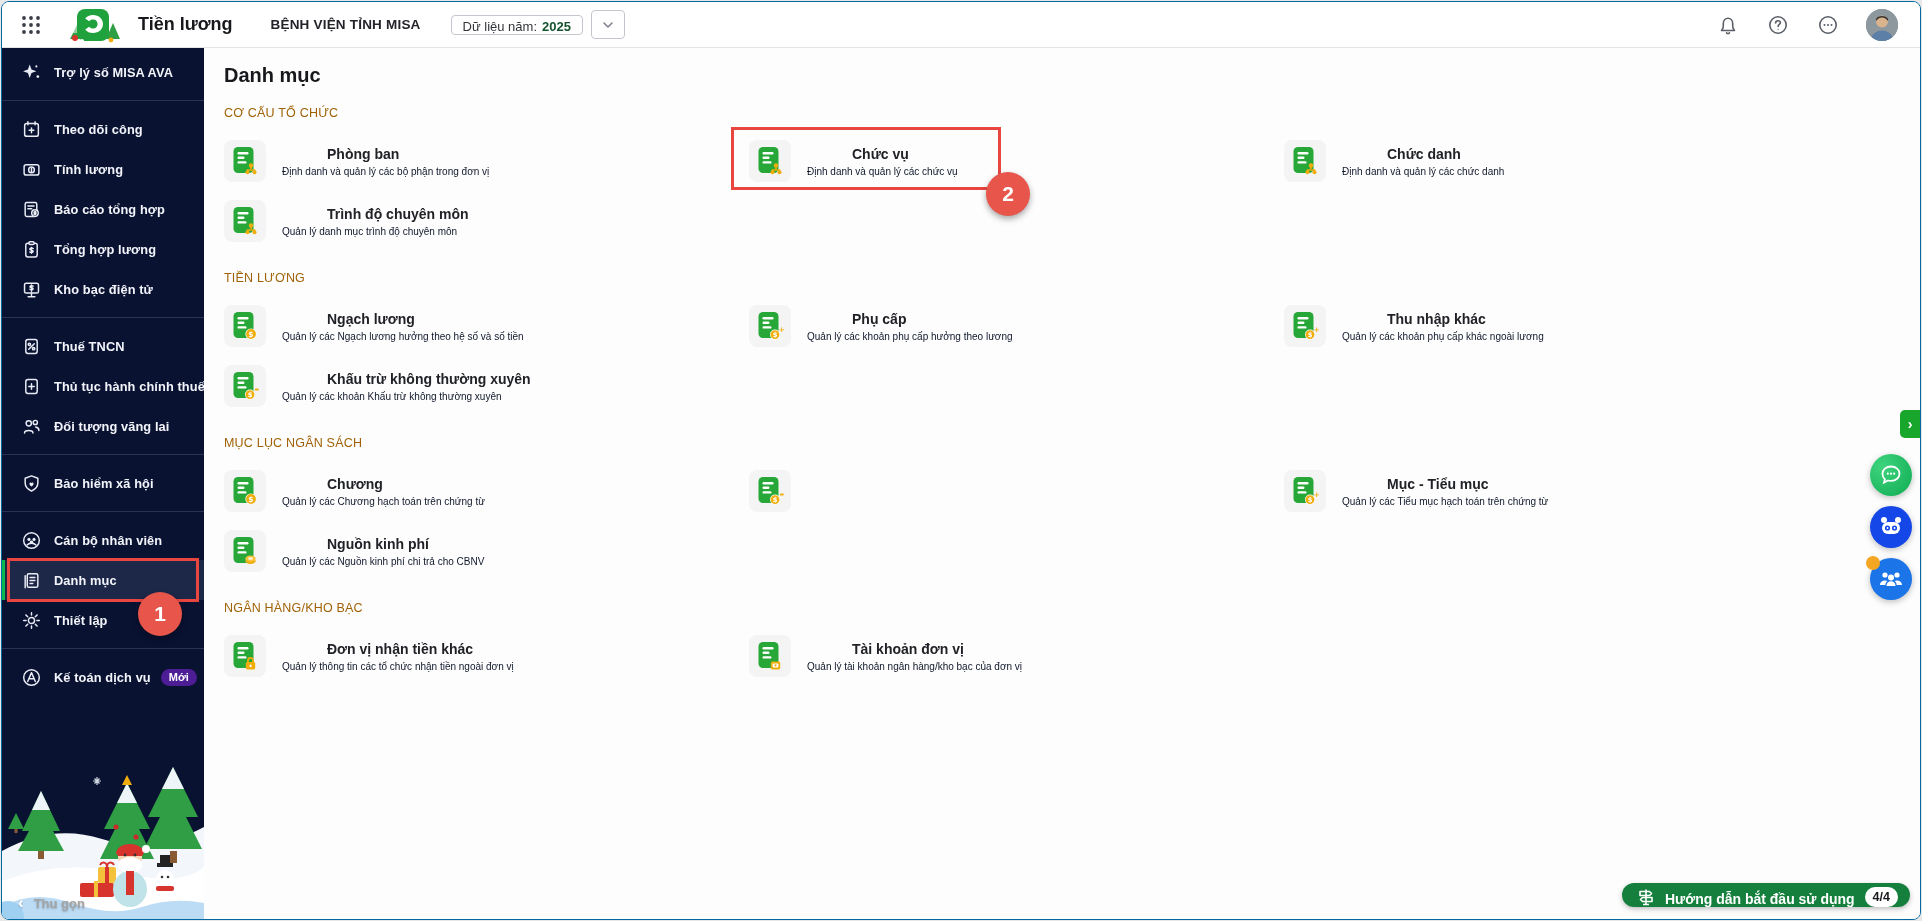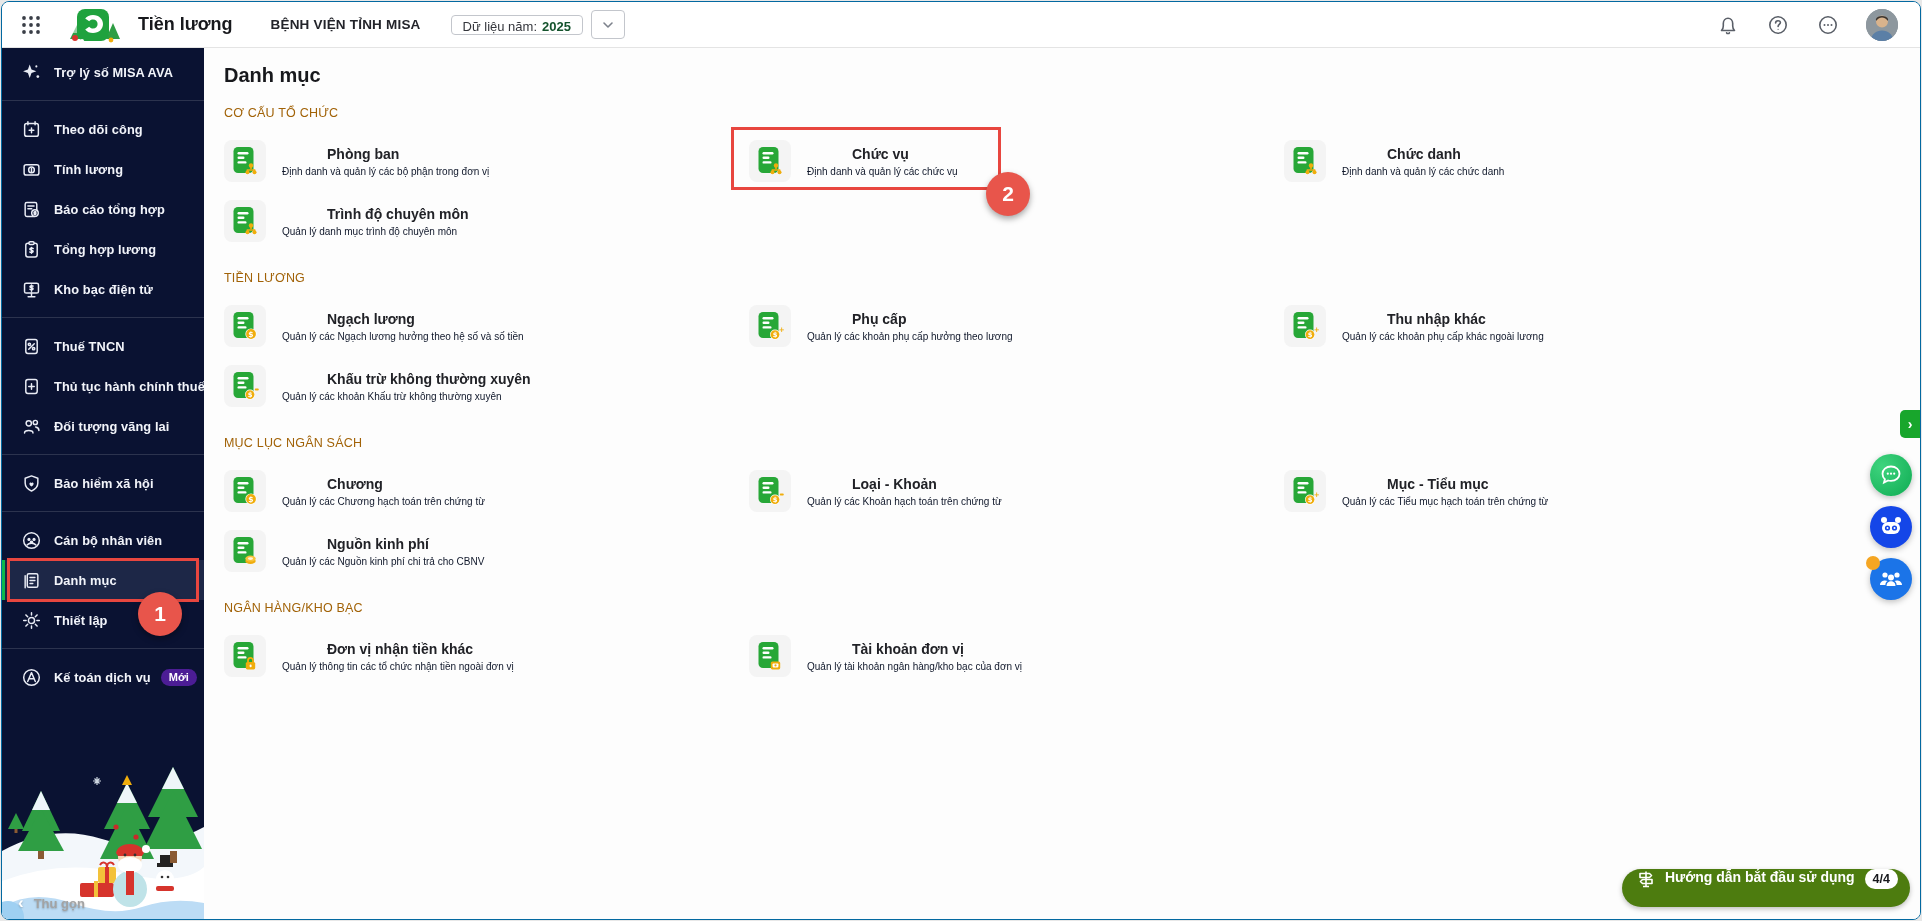--- a/index.html
+++ b/index.html
@@ -67,22 +67,22 @@
   .expand-tab { position:absolute; right:0; top:0; width:20px; height:28px; background:#18a62c; border-radius:5px 0 0 5px;
                 color:#fff; font-size:14px; font-weight:bold; display:flex; align-items:center; justify-content:center; cursor:pointer; }
   .float-circle { position:absolute; right:8px; width:42px; height:42px; border-radius:50%; display:flex;
                   align-items:center; justify-content:center; cursor:pointer; box-shadow:0 2px 6px rgba(0,0,0,.25); }
   .fc-chat { top:44px; background:radial-gradient(circle at 30% 30%, #3ed47e, #0fab52); }
   .fc-bot  { top:96px; background:#1446e8; }
   .fc-team { top:148px; background:#1b74e8; }
   .fc-dot { position:absolute; right:40px; top:146px; width:14px; height:14px; border-radius:50%; background:#f5a623; z-index:26; }
 
   
-  .guide-btn { position:absolute; right:10px; bottom:12px; height:38px; background:#4d7c0f; border-radius:20px;
-               display:flex; align-items:flex-start; padding:0 12px 0 14px; cursor:pointer; z-index:25;
+  .guide-btn { position:absolute; right:10px; bottom:12px; height:24px; background:#15803d; border-radius:20px;
+               display:flex; align-items:flex-end; padding:0 12px 0 14px; cursor:pointer; z-index:25;
                box-shadow:0 2px 5px rgba(0,0,0,.25); }
   .guide-btn .gb-label { color:#fff; font-size:14px; font-weight:bold; margin:0 10px 0 9px; }
   .guide-btn .gb-progress { background:#fff; color:#17181c; font-size:12.5px; font-weight:bold;
                border-radius:11px; padding:3px 8px; }
 </style>
 </head>
 <body>
 
 <div class="window">
 
@@ -564,24 +564,20 @@
                 <rect x="1.5" y="1" width="20" height="26" rx="4.5" fill="#27a737"></rect>
     <rect x="5.5" y="6" width="11" height="2.4" rx="1.2" fill="#fff"></rect>
     <rect x="5.5" y="10.6" width="7" height="2.4" rx="1.2" fill="#fff"></rect>
     <rect x="5.5" y="15.2" width="9" height="2.4" rx="1.2" fill="#fff"></rect>
                 <circle cx="18" cy="23.6" r="5" fill="#fff"></circle>
                 <circle cx="18" cy="23.6" r="4.4" fill="#f0ad0c"></circle>
        <text x="18" y="26.3" font-size="6.8" font-weight="bold" fill="#fff" text-anchor="middle" font-family="DejaVu Sans">$</text>
        <rect x="22.8" y="17.6" width="4" height="1.8" rx=".9" fill="#f0ad0c"></rect>
               </svg>
             </span>
-      <span class="card-text">
-        <div class="card-title">Loại - Khoản</div>
-        <div class="card-desc">Quản lý các Khoản hạch toán trên chứng từ</div>
-      </span>
           </div>
           <div class="card">
             <span class="card-icon">
               <svg width="27" height="30" viewBox="0 0 27 30">
                 <rect x="1.5" y="1" width="20" height="26" rx="4.5" fill="#27a737"></rect>
     <rect x="5.5" y="6" width="11" height="2.4" rx="1.2" fill="#fff"></rect>
     <rect x="5.5" y="10.6" width="7" height="2.4" rx="1.2" fill="#fff"></rect>
     <rect x="5.5" y="15.2" width="9" height="2.4" rx="1.2" fill="#fff"></rect>
                 <circle cx="18" cy="23.6" r="5" fill="#fff"></circle>
                 <circle cx="18" cy="23.6" r="4.4" fill="#f0ad0c"></circle>

